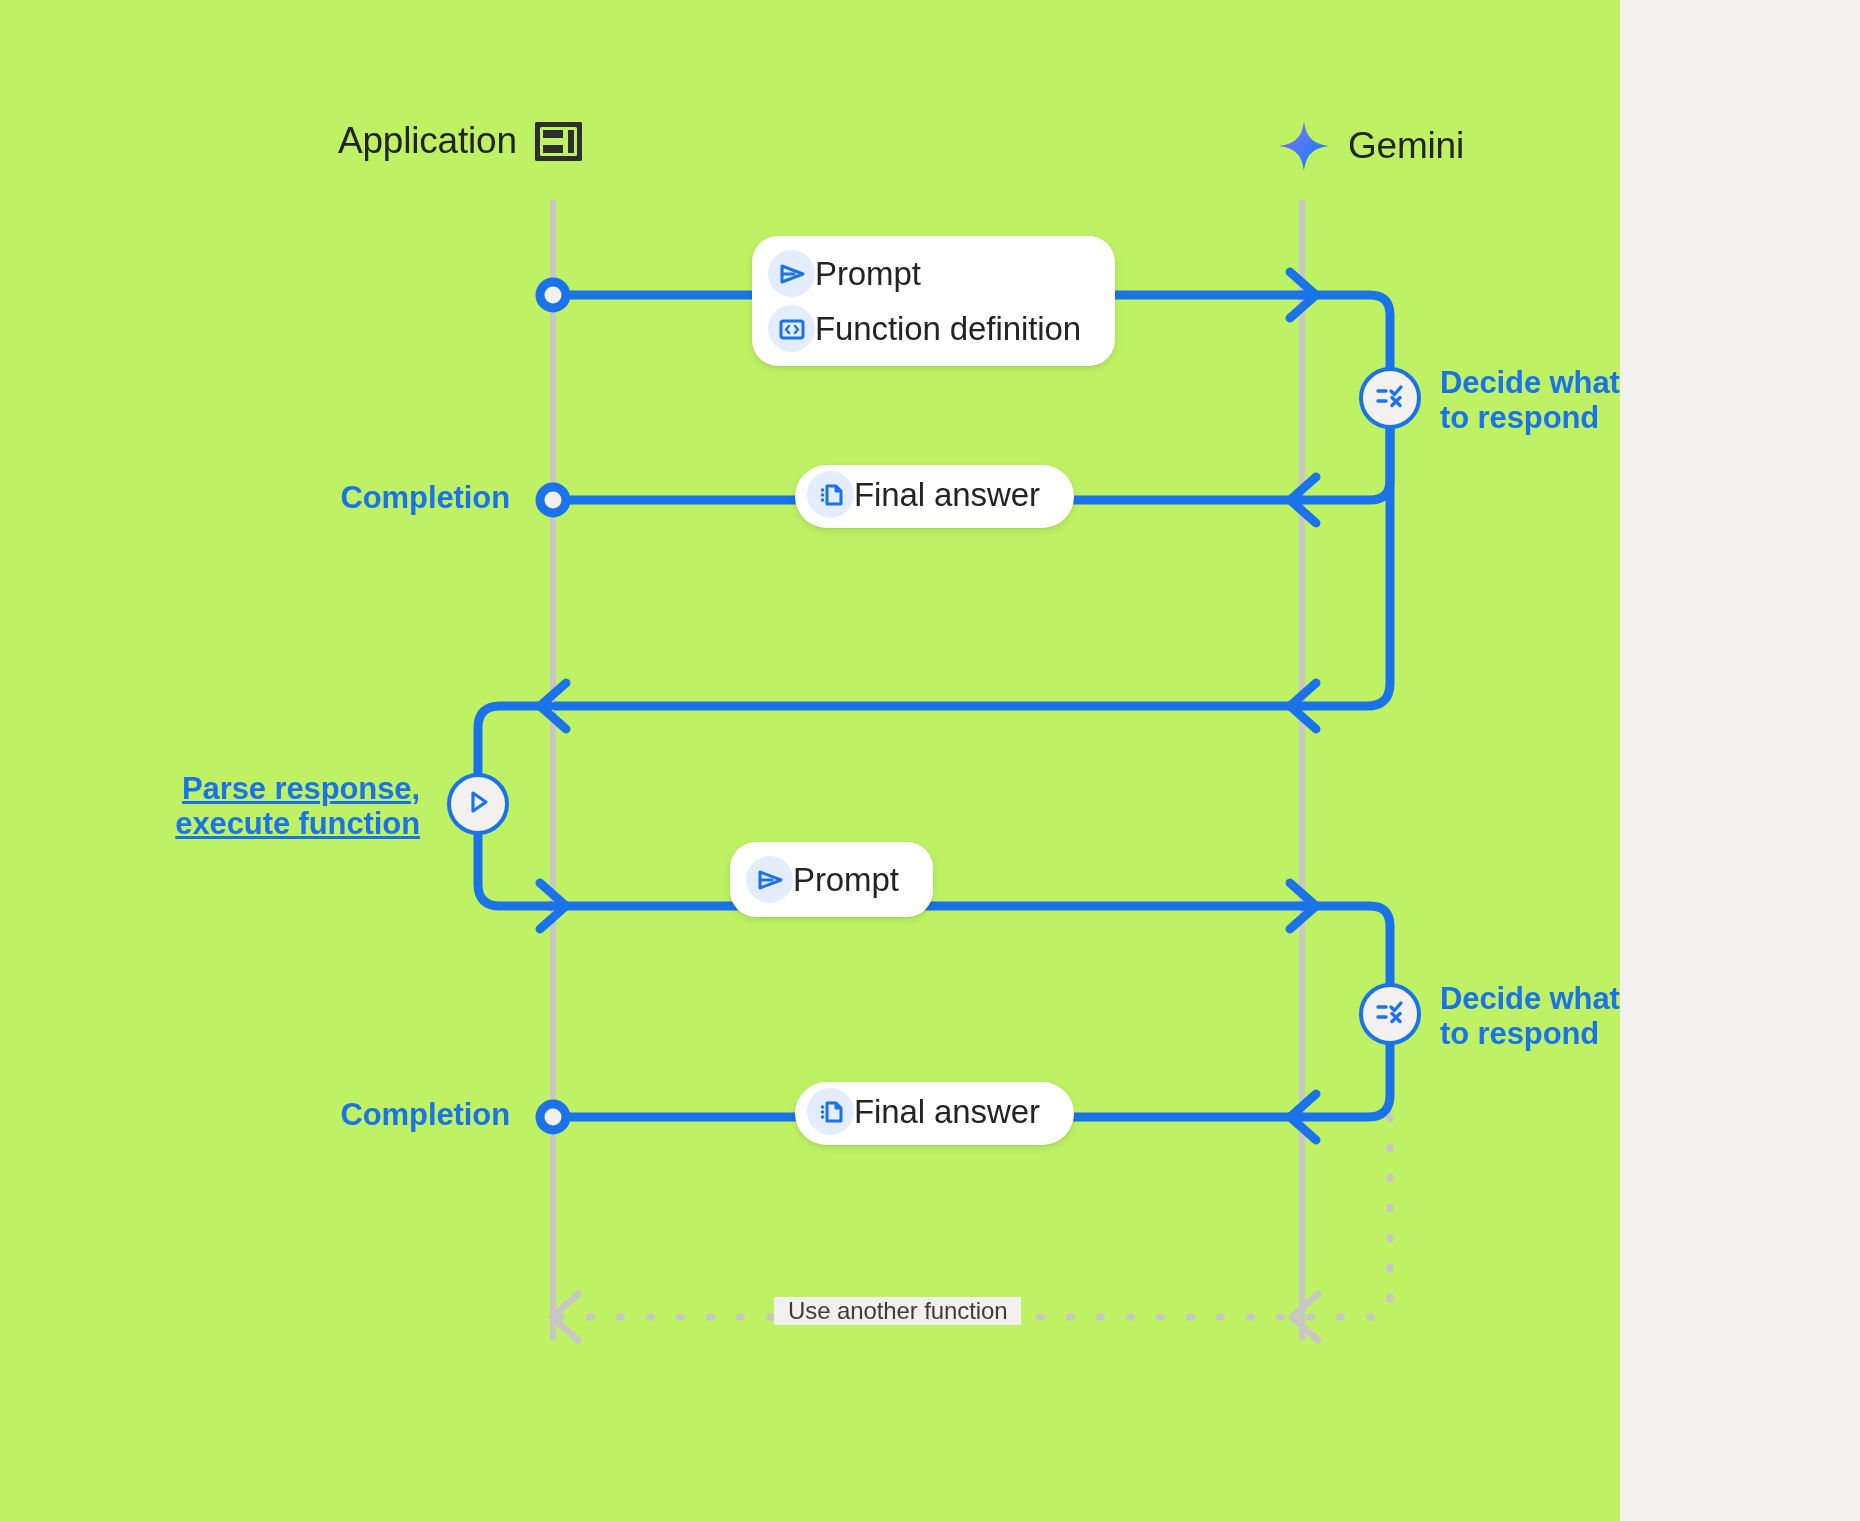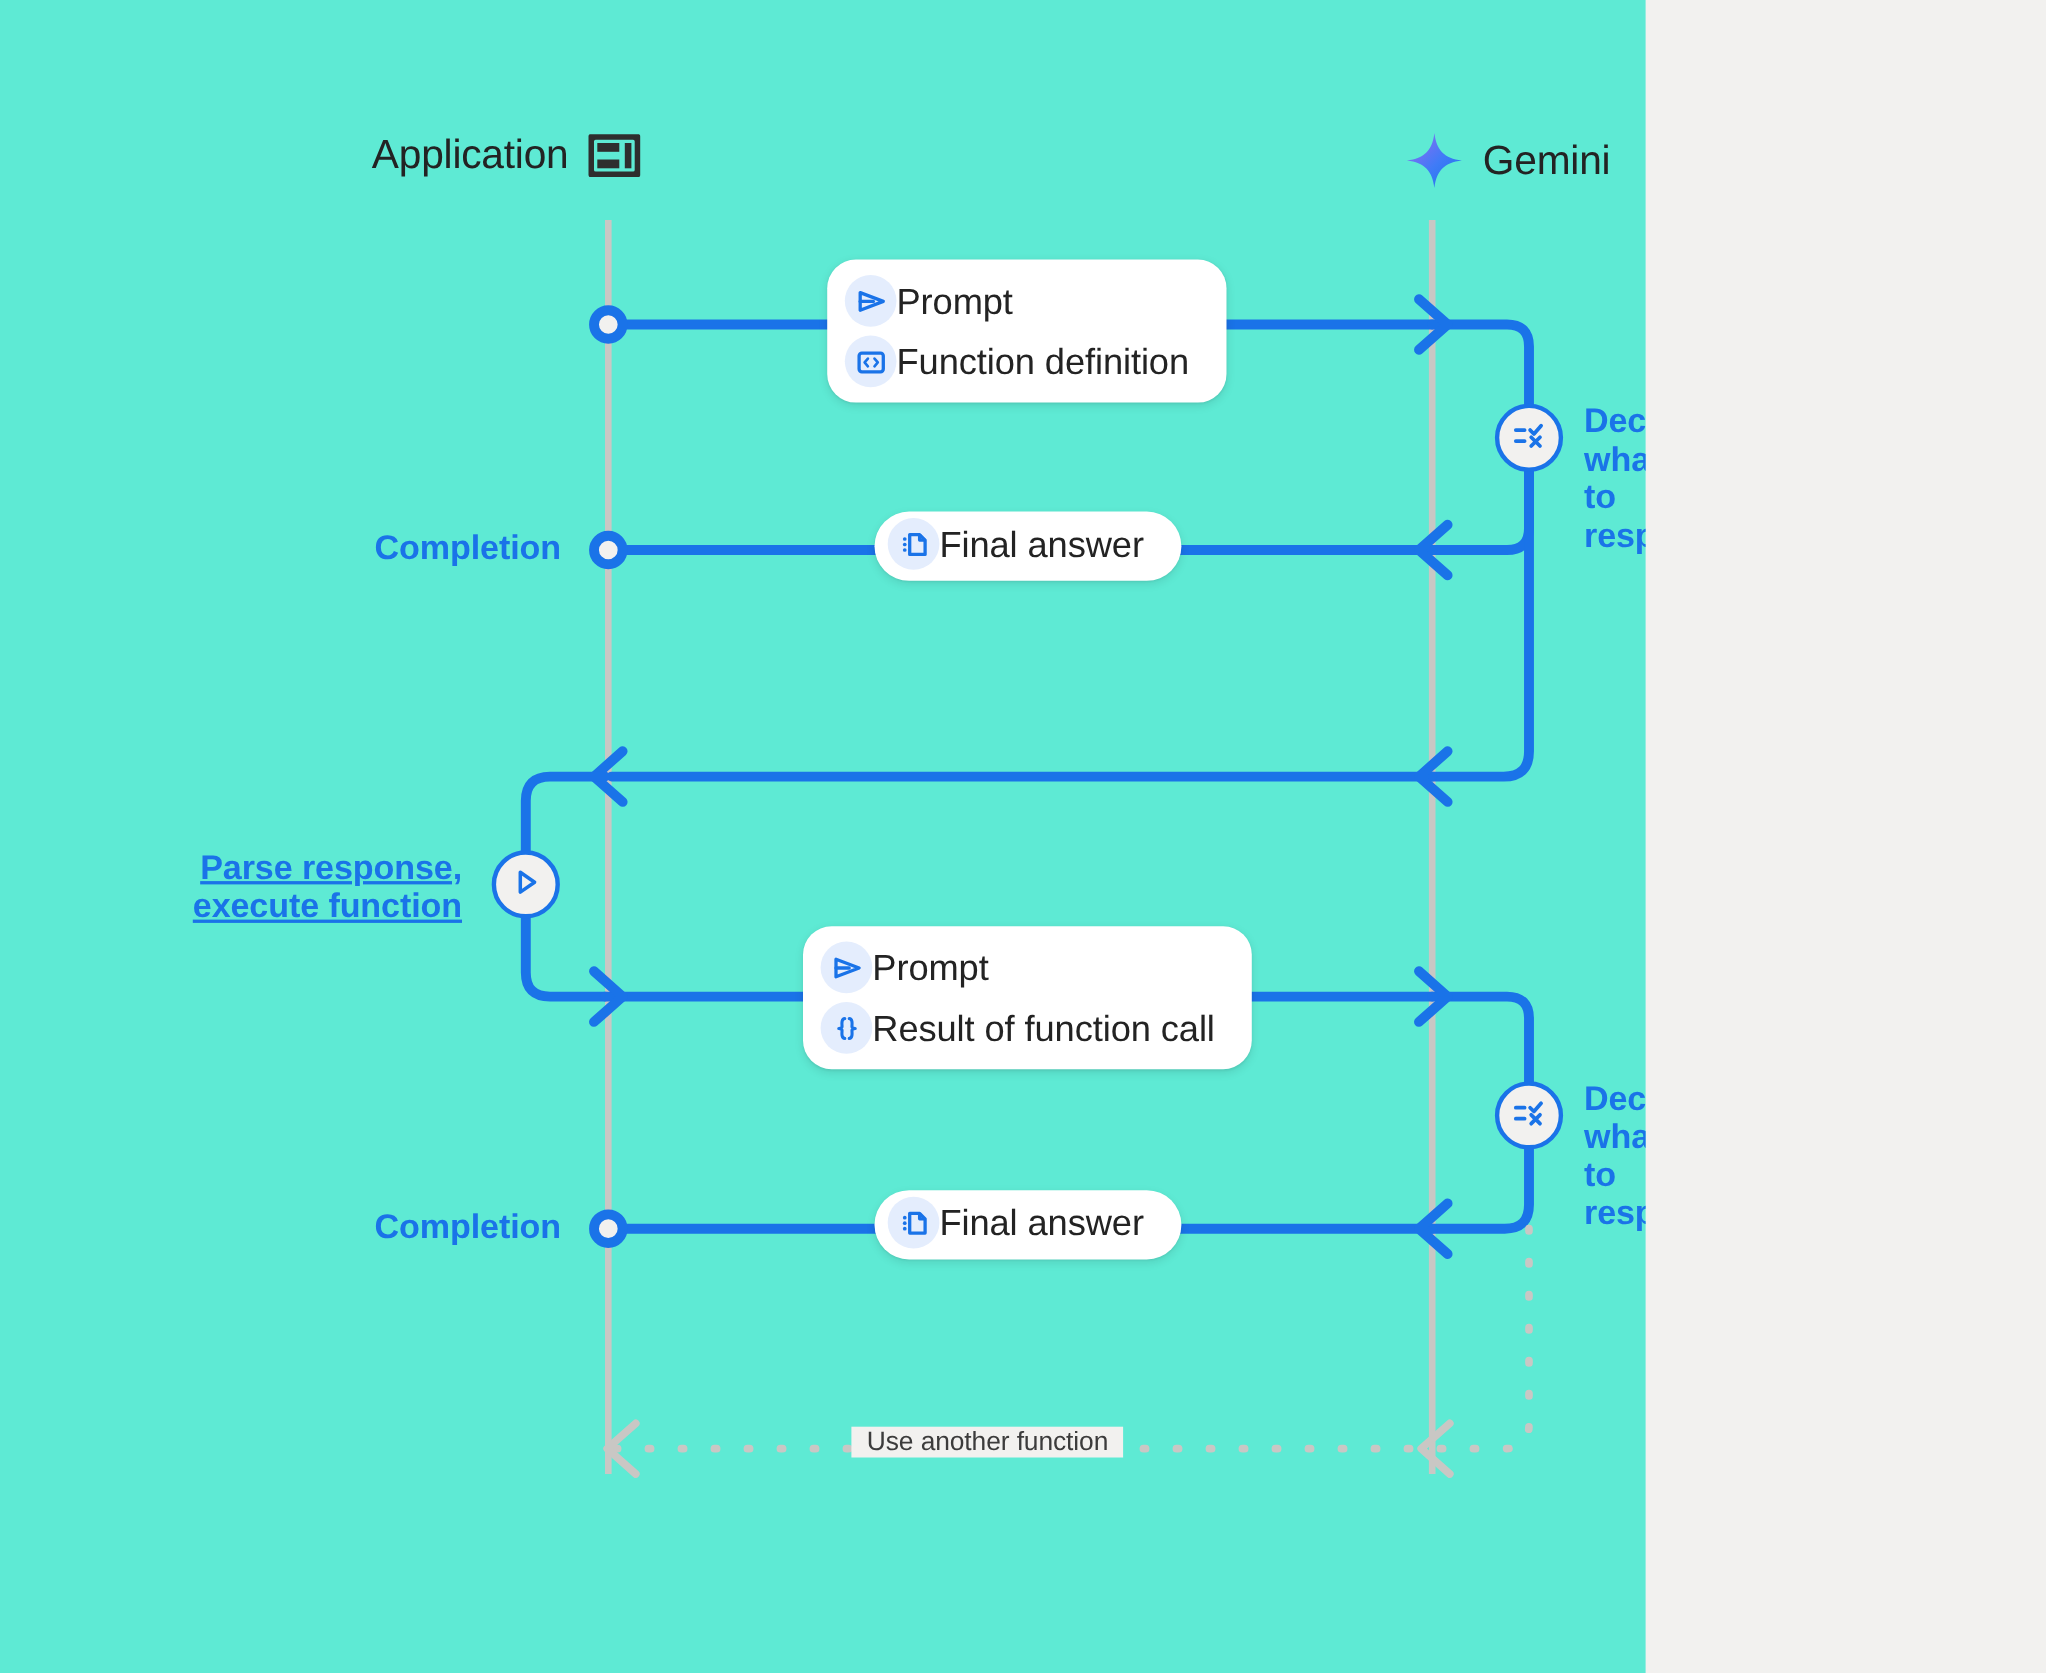--- a/index.html
+++ b/index.html
@@ -5,23 +5,23 @@
   html, body {
     margin: 0;
     padding: 0;
     background: #f2f1ef;
   }
   body {
     font-family: "Liberation Sans", sans-serif;
   }
   #stage {
     position: relative;
-    width: 1496px;
+    width: 1620px;
     height: 1521px;
-    background: #5eead4;
+    background: #bef264;
     overflow: hidden;
   }
   #diagram-svg {
     position: absolute;
     left: 0;
     top: 0;
     width: 1860px;
     height: 1521px;
   }
 
@@ -248,29 +248,20 @@
   <div class="bubble" style="left:730px; top:842px;">
     <div class="bubble-row">
       <span class="chip">
         <svg viewBox="0 0 28 28" width="28" height="28">
           <path d="M4 6 L25 14 L4 22 Z" fill="none" stroke="#1a73e8" stroke-width="3" stroke-linejoin="round"></path>
           <path d="M4 14 L16 14" stroke="#1a73e8" stroke-width="3" stroke-linecap="round"></path>
         </svg>
       </span>
       <span class="bubble-text">Prompt</span>
     </div>
-    <div class="bubble-row">
-      <span class="chip">
-        <svg viewBox="0 0 28 28" width="28" height="28">
-          <path d="M12 5 C8.5 5 9.5 11 9.5 12.2 C9.5 13.4 8.5 14 6.5 14 C8.5 14 9.5 14.6 9.5 15.8 C9.5 17 8.5 23 12 23" fill="none" stroke="#1a73e8" stroke-width="2.8" stroke-linecap="round" stroke-linejoin="round"></path>
-          <path d="M16 5 C19.5 5 18.5 11 18.5 12.2 C18.5 13.4 19.5 14 21.5 14 C19.5 14 18.5 14.6 18.5 15.8 C18.5 17 19.5 23 16 23" fill="none" stroke="#1a73e8" stroke-width="2.8" stroke-linecap="round" stroke-linejoin="round"></path>
-        </svg>
-      </span>
-      <span class="bubble-text">Result of function call</span>
-    </div>
   </div>
 
   <div class="bubble single" style="left:795px; top:1082px;">
     <div class="bubble-row">
       <span class="chip">
         <svg viewBox="0 0 28 28" width="28" height="28">
           <path d="M10 5 L19 5 L24 10 L24 23 L10 23 Z" fill="none" stroke="#1a73e8" stroke-width="3" stroke-linejoin="round"></path>
           <path d="M19 5 L19 10 L24 10" fill="none" stroke="#1a73e8" stroke-width="3" stroke-linejoin="round"></path>
           <circle cx="5.5" cy="9" r="1.7" fill="#1a73e8"></circle>
           <circle cx="5.5" cy="14" r="1.7" fill="#1a73e8"></circle>

